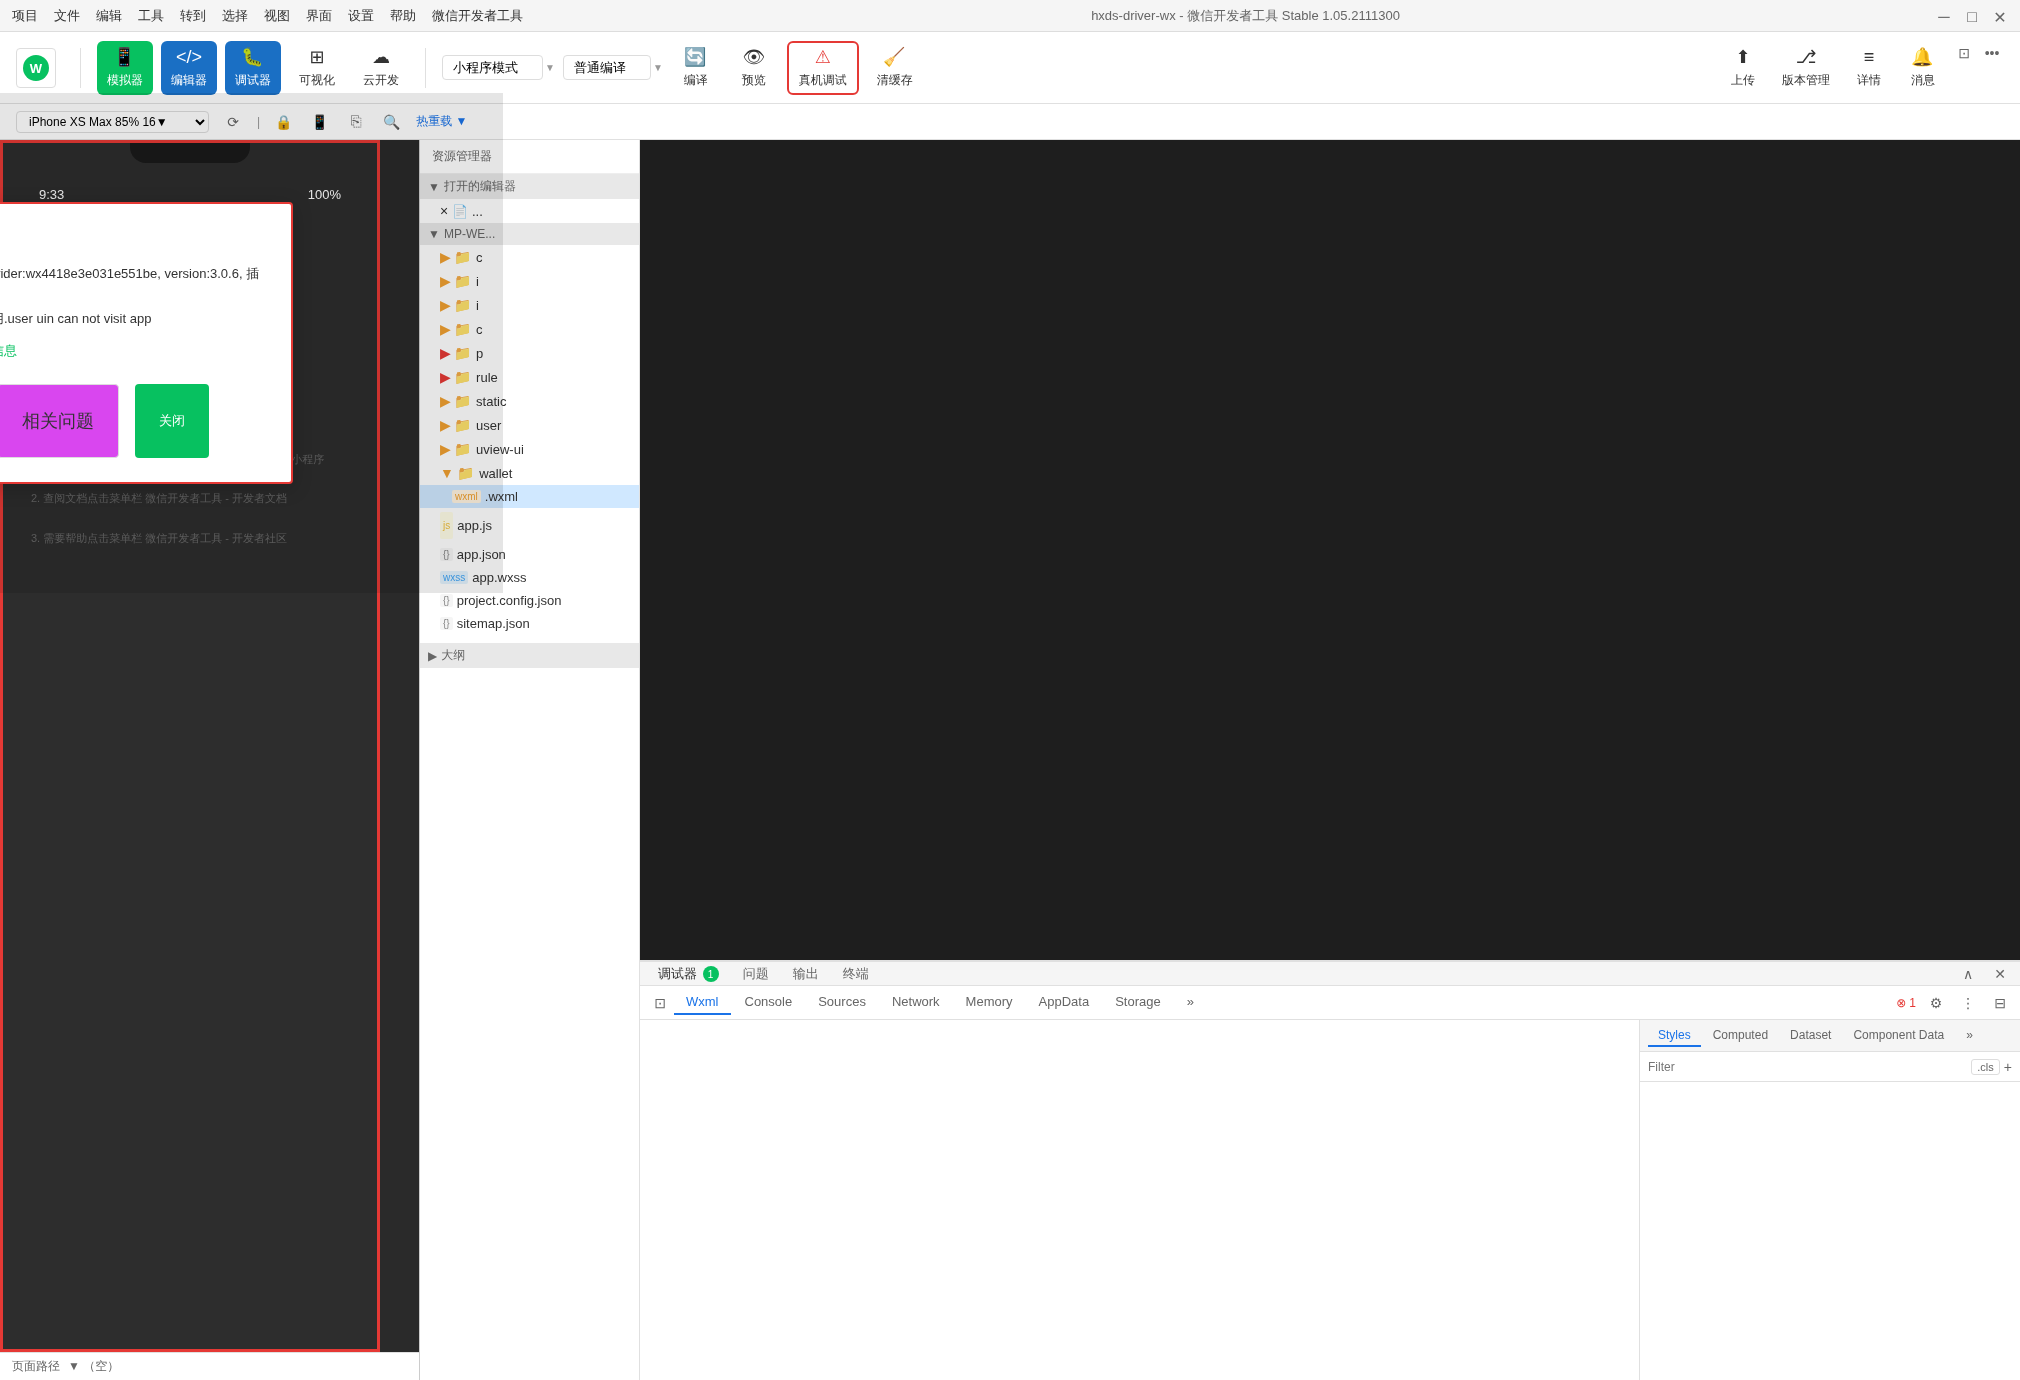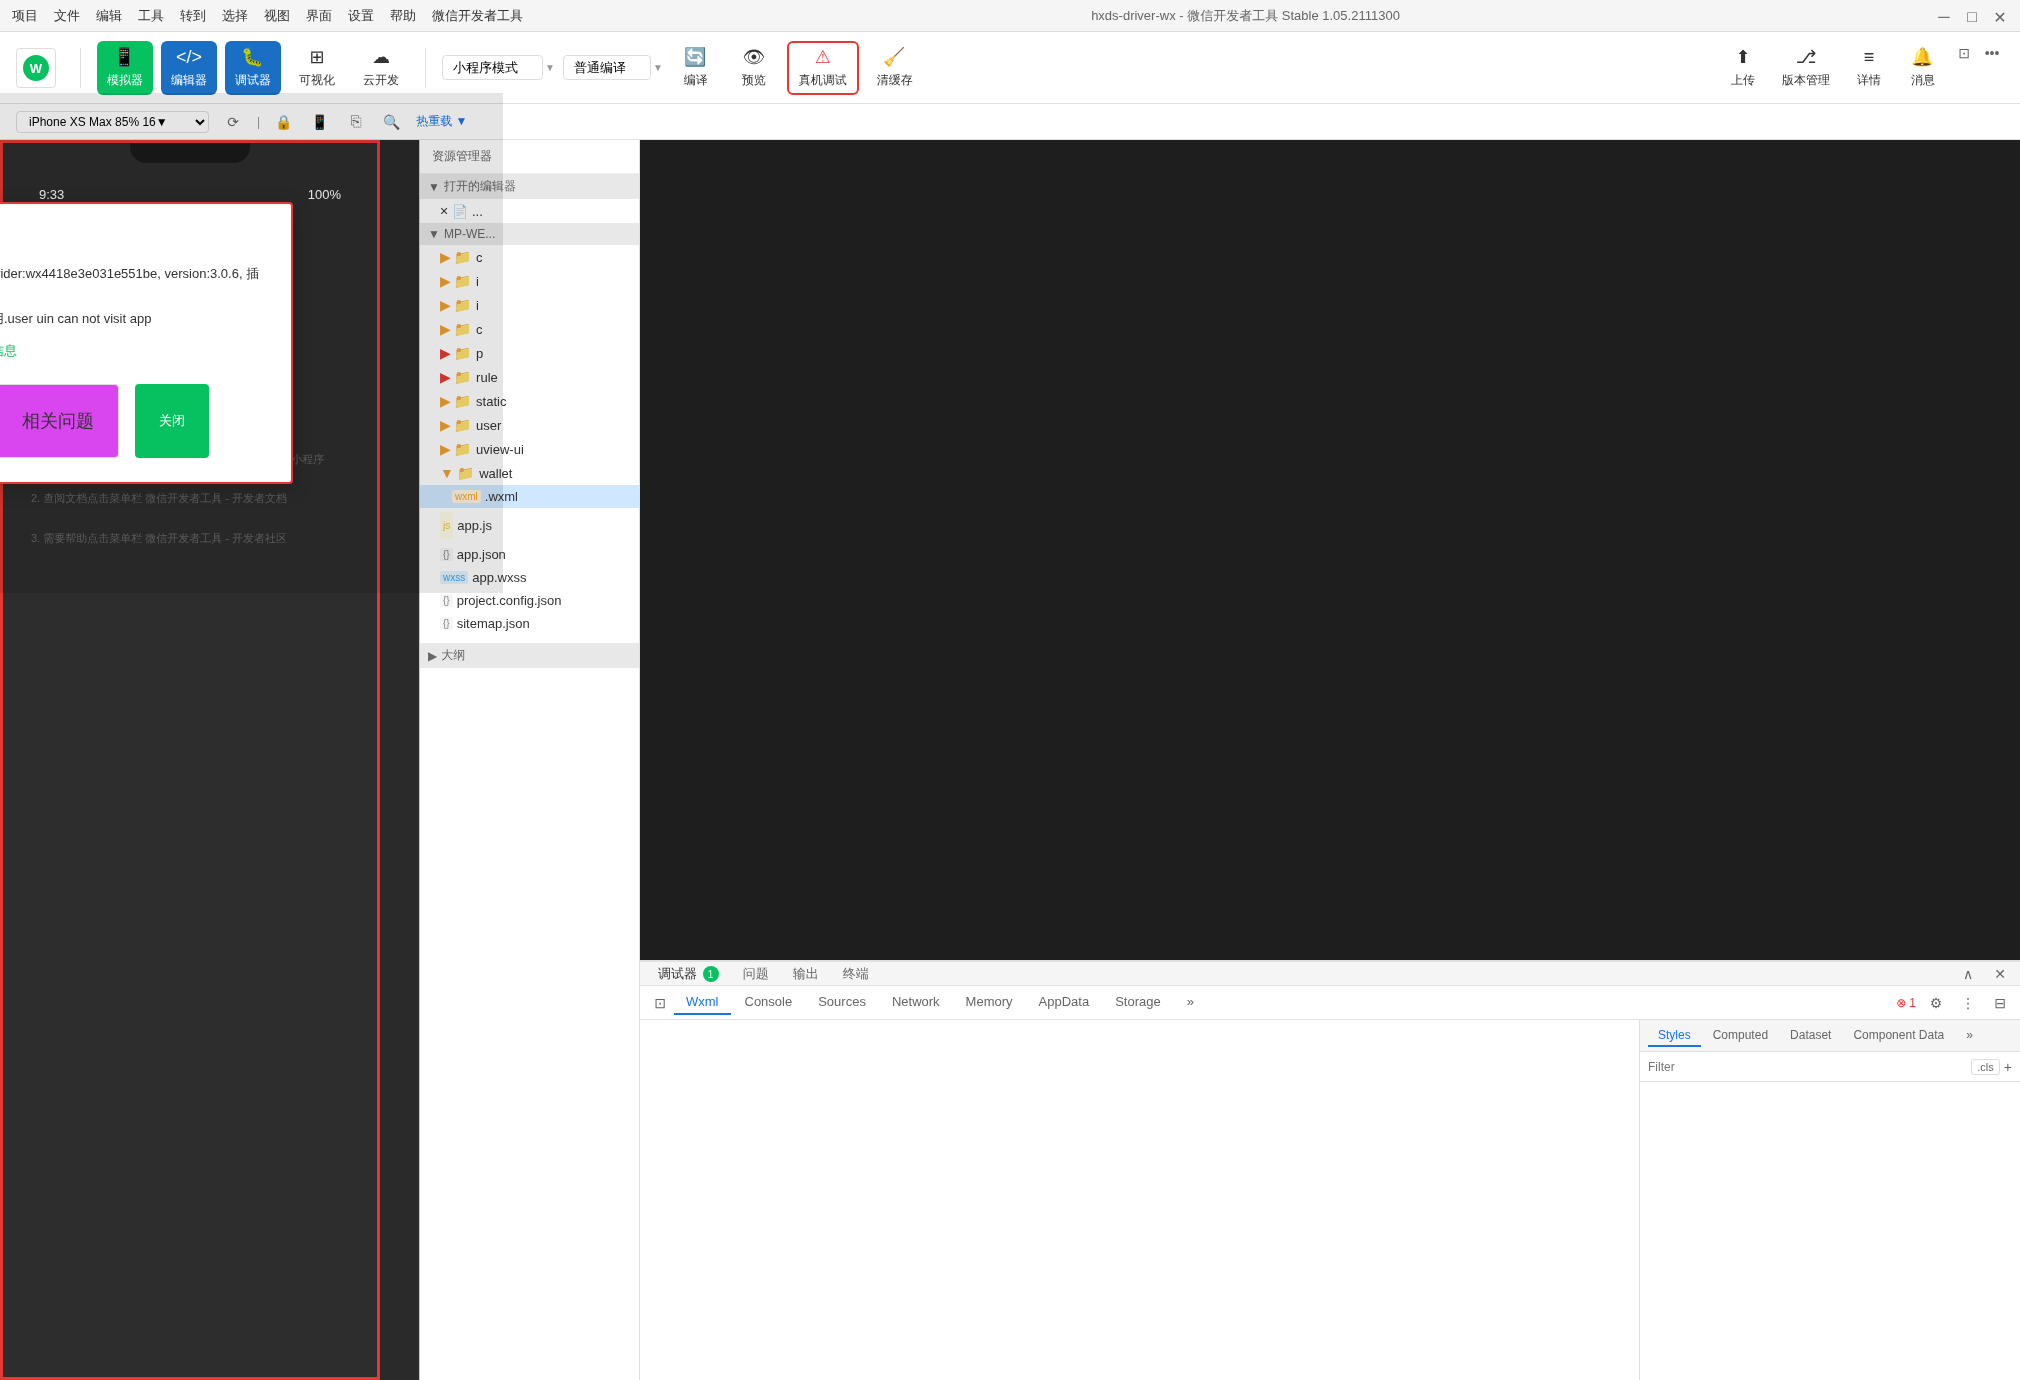--- a/index.html
+++ b/index.html
@@ -693,20 +693,24 @@
           </div>
           <a class="dialog-link">复制错误信息</a>
           <div class="dialog-buttons">
             <button class="btn-secondary">相关问题</button>
             <button class="btn-primary">关闭</button>
           </div>
         </div>
       </div>
     </div>
 
+    <div class="page-path-bar">
+      <span>页面路径</span>
+      <span> ▼ （空）</span>
+    </div>
   </div>
 
   <div class="file-panel">
     <div class="file-panel-header">资源管理器</div>
     <div class="file-tree">
 
       <div class="file-item folder" style="background:#e8e8e8;font-size:12px;color:#666;">
         <span>▼</span>
         <span>打开的编辑器</span>
       </div>

